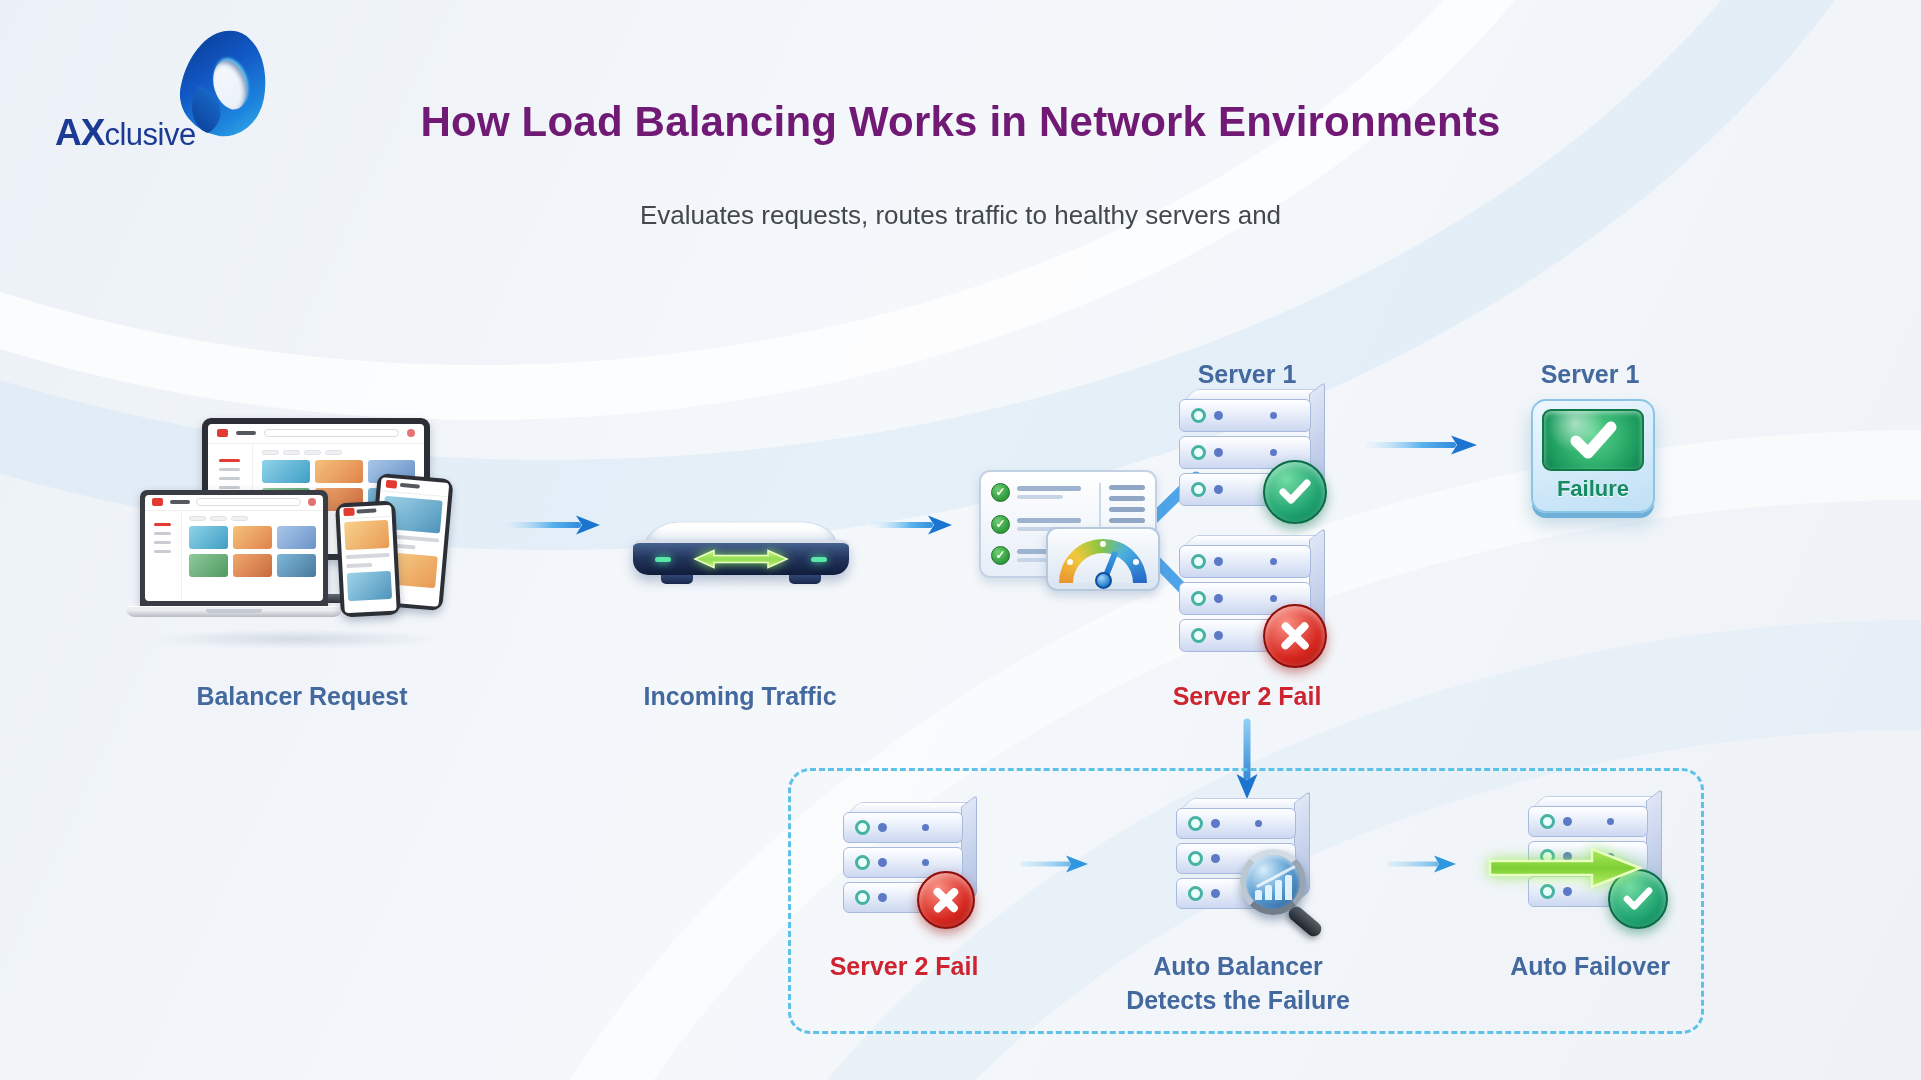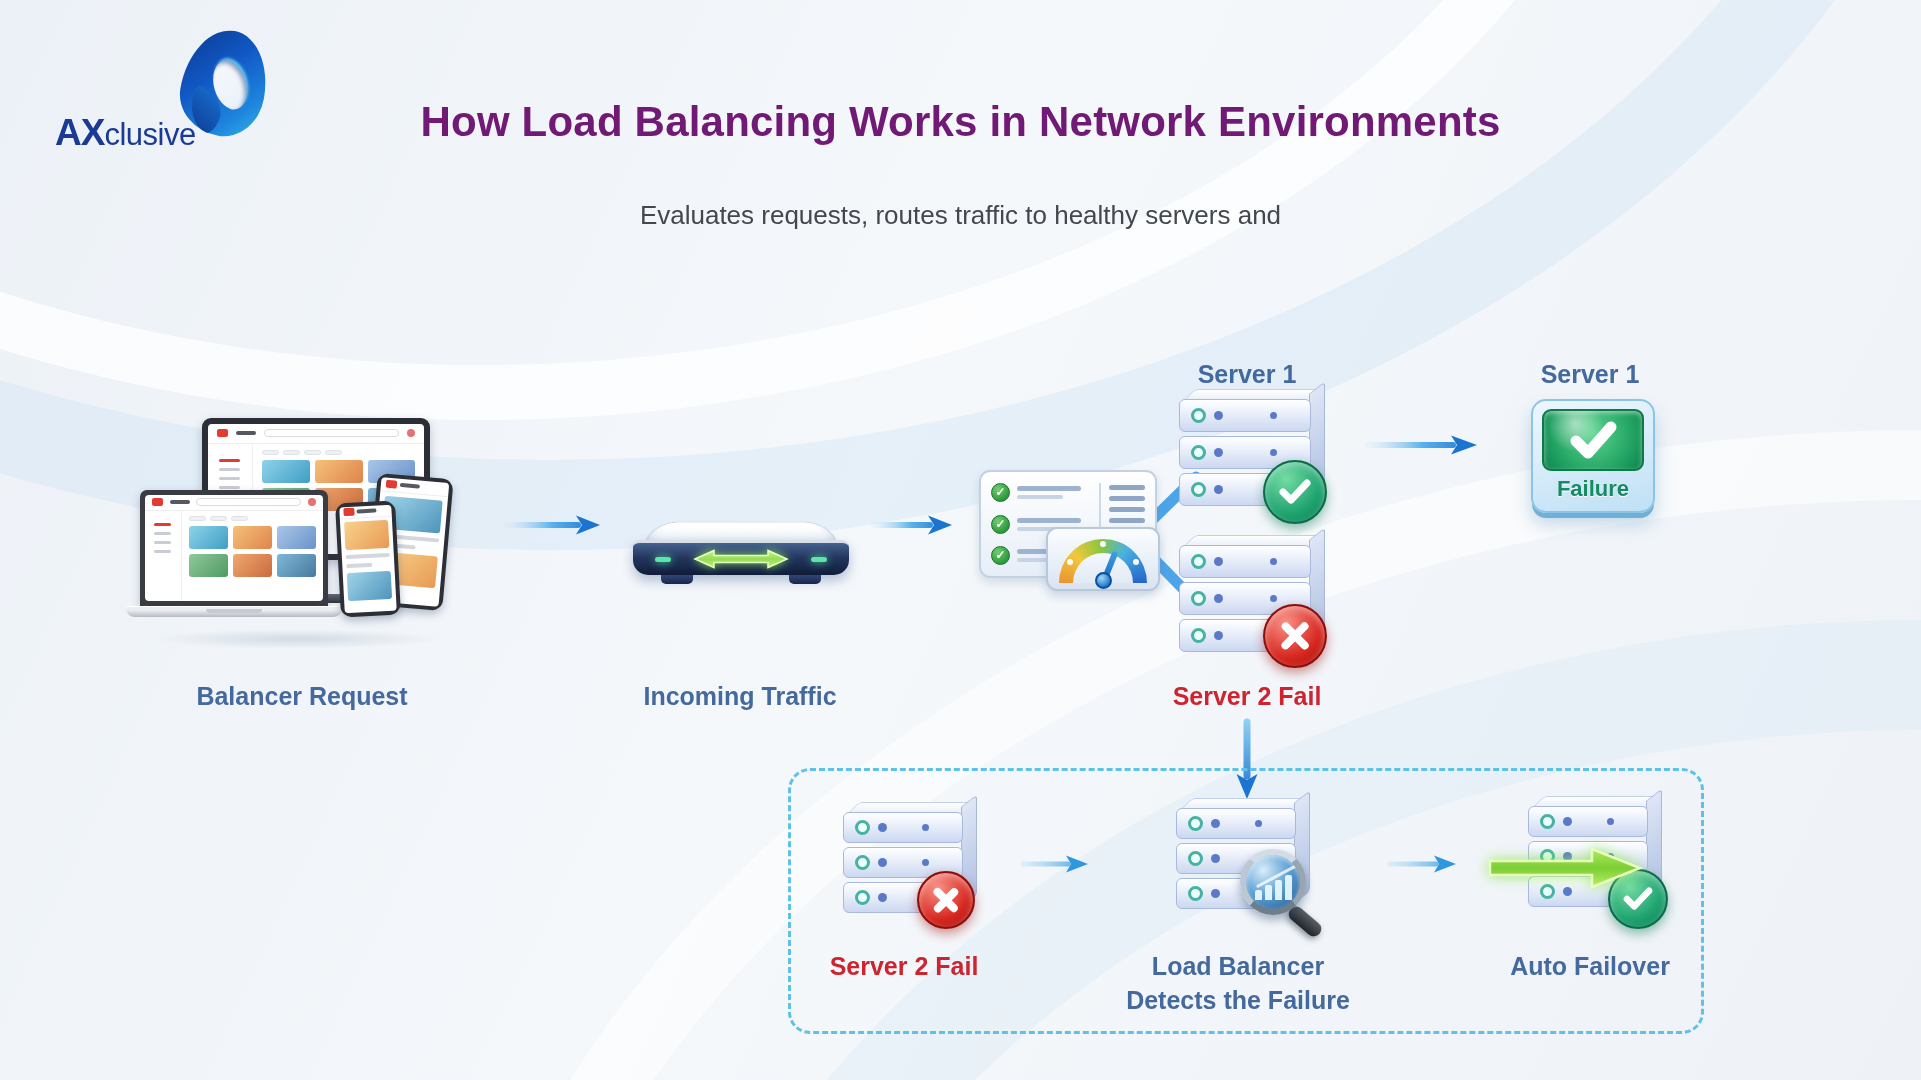--- a/index.html
+++ b/index.html
@@ -562,21 +562,21 @@
     <div class="handle"></div>
     <div class="lens">
         <i class="h1"></i>
         <i class="h2"></i>
         <i class="h3"></i>
         <i class="h4"></i>
       </div>
   </div>
 </div>
 <div class="lbl" style="left:1238px; top:952px;">
-  <span>Load Balancer</span>
+  <span>Auto Balancer</span>
   <span class="l2">Detects the Failure</span>
 </div>
 
 <div class="server small fserv-c">
   <div class="unit">
       <i class="led"></i>
       <i class="pdot"></i>
       <i class="rdot"></i>
     </div>
   <div class="unit">

